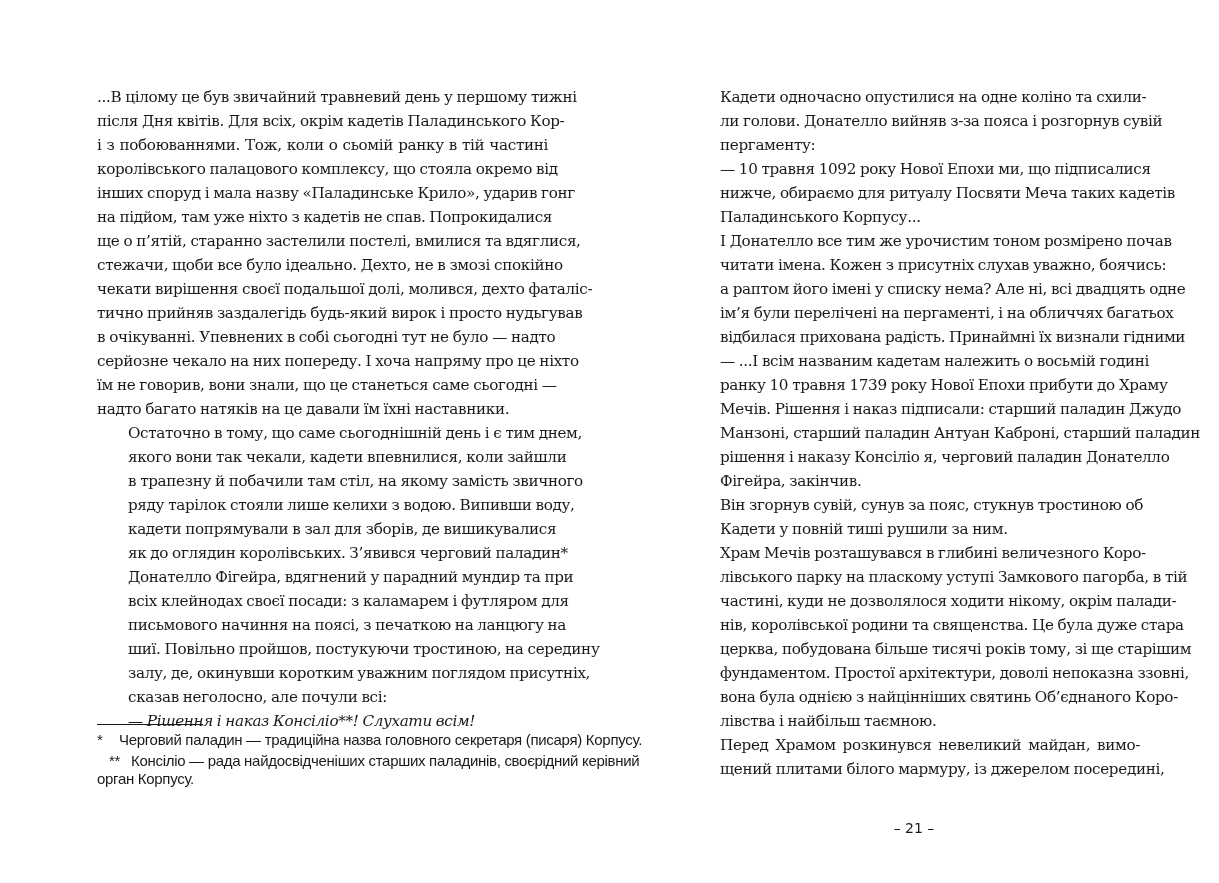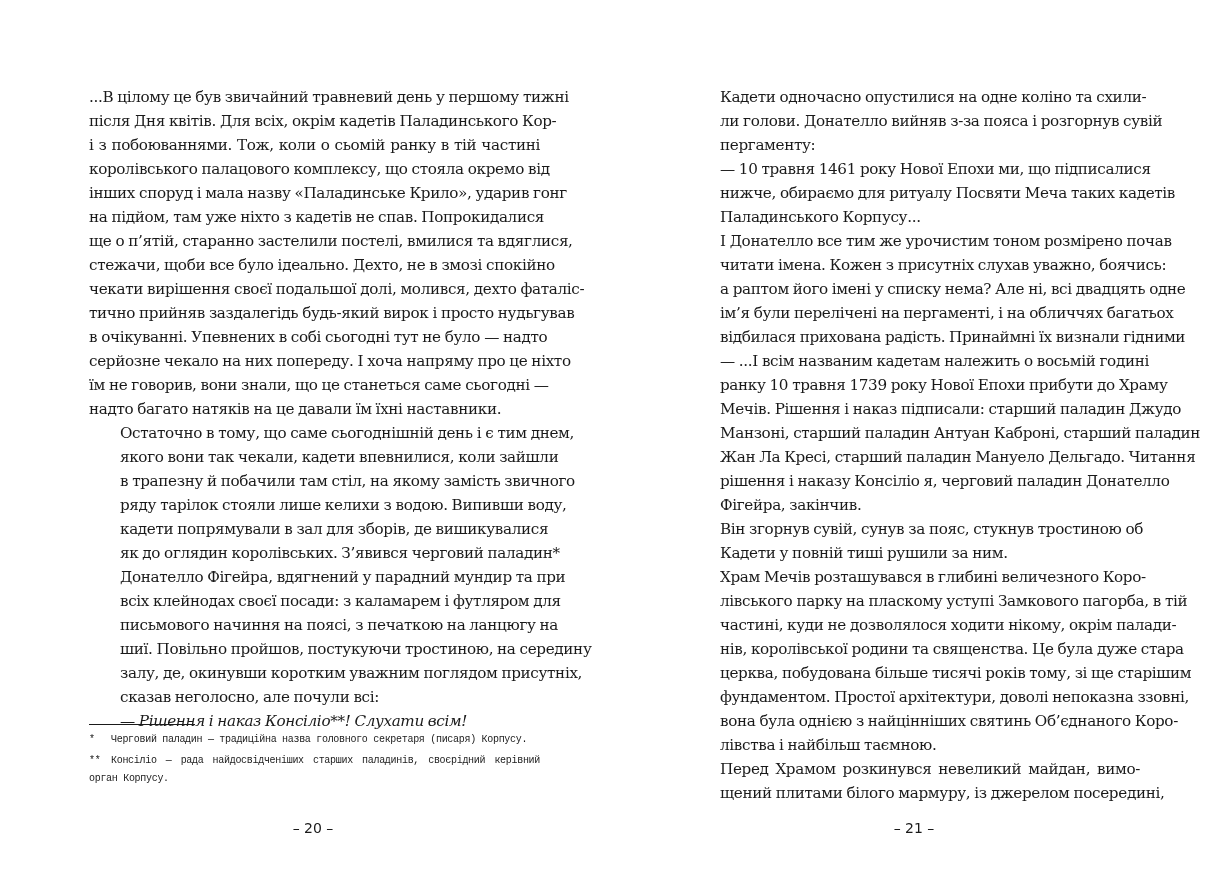--- a/index.html
+++ b/index.html
@@ -1,18 +1,18 @@
 <!DOCTYPE html>
 <html><head>
 <meta charset="utf-8">
 <style>
   html, body { margin: 0; padding: 0; background: #ffffff; }
   body { width: 1219px; height: 883px; position: relative; overflow: hidden; color: #1a1a1a; }
   .page { position: absolute; top: 0; height: 883px; width: 609px; }
-  .page-left { left: 8px; }
+  .page-left { left: 16px; }
   .page-right { left: 609px; }
   .text-block {
     position: absolute;
     top: 85px;
     width: 451px;
     font-family: "DejaVu Serif", serif;
     font-size: 15.2px;
     line-height: 24px;
     text-align: justify;
     letter-spacing: -0.35px;
@@ -24,21 +24,21 @@
   .para { margin: 0; text-indent: 0; }
   .para.indent { text-indent: 31px; }
   .line { display: block; text-align: justify; text-align-last: justify; white-space: nowrap; overflow: visible; height: 24px; }
   .line.last { text-align-last: left; }
   .footnote-rule {
     position: absolute; left: 81px; top: 724px; width: 106px; height: 0;
     border-top: 1px solid #1a1a1a;
   }
   .footnotes {
     position: absolute; left: 81px; top: 731px; width: 451px;
-    font-family: Liberation Mono, monospace; font-size: 10px; line-height: 18px;
+    font-family: Liberation Sans, sans-serif; font-size: 15px; line-height: 18px;
     letter-spacing: -0.3px;
   }
   .fn { margin: 0 0 3px 0; text-align: justify; }
   .fn .mark { display: inline-block; width: 22px; }
   .fn .line { height: 18px; }
   .folio {
     position: absolute; top: 820px; width: 100%;
     text-align: center;
     font-family: "DejaVu Sans", sans-serif; font-size: 14px; color: #1a1a1a;
   }
@@ -83,52 +83,50 @@
       <div class="para indent">
         <span class="line last" style="text-indent: 31px; font-style: italic;">— Рішення і наказ Консіліо**! Слухати всім!</span>
       </div>
     </div>
   <div class="footnote-rule"></div>
   <div class="footnotes" id="left-footnotes">
       <div class="fn">
         <span class="line last"><span class="mark">*</span><span>Черговий паладин — традиційна назва головного секретаря (писаря) Корпусу.</span></span>
       </div>
       <div class="fn">
-        <span class="line" style="text-align-last: justify;"><span class="mark">**</span><span>Консіліо — рада найдосвідченіших старших паладинів, своєрідний керівний</span></span>
+        <span class="line" style="text-align-last: justify; margin-left: 12px;"><span class="mark">**</span><span>Консіліо — рада найдосвідченіших старших паладинів, своєрідний керівний</span></span>
         <span class="line last">орган Корпусу.</span>
       </div>
     </div>
-  <div class="folio">– 20 –</div>
 </div>
 
 <div class="page page-right">
   <div class="text-block" id="right-text">
       <div class="para indent">
         <span class="line" style="text-indent: 31px;">Кадети одночасно опустилися на одне коліно та схили-</span>
         <span class="line">ли голови. Донателло вийняв з-за пояса і розгорнув сувій</span>
         <span class="line last">пергаменту:</span>
       </div>
       <div class="para indent">
-        <span class="line" style="text-indent: 31px;">— 10 травня 1461 року Нової Епохи ми, що підписалися</span>
+        <span class="line" style="text-indent: 31px;">— 10 травня 1092 року Нової Епохи ми, що підписалися</span>
         <span class="line">нижче, обираємо для ритуалу Посвяти Меча таких кадетів</span>
         <span class="line last">Паладинського Корпусу...</span>
       </div>
       <div class="para indent">
         <span class="line" style="text-indent: 31px;">І Донателло все тим же урочистим тоном розмірено почав</span>
         <span class="line">читати імена. Кожен з присутніх слухав уважно, боячись:</span>
         <span class="line">а раптом його імені у списку нема? Але ні, всі двадцять одне</span>
         <span class="line">ім’я були перелічені на пергаменті, і на обличчях багатьох</span>
         <span class="line">відбилася прихована радість. Принаймні їх визнали гідними</span>
       </div>
       <div class="para indent">
         <span class="line" style="text-indent: 31px;">— ...І всім названим кадетам належить о восьмій годині</span>
         <span class="line">ранку 10 травня 1739 року Нової Епохи прибути до Храму</span>
         <span class="line">Мечів. Рішення і наказ підписали: старший паладин Джудо</span>
         <span class="line">Манзоні, старший паладин Антуан Каброні, старший паладин</span>
-        <span class="line">Жан Ла Кресі, старший паладин Мануело Дельгадо. Читання</span>
         <span class="line">рішення і наказу Консіліо я, черговий паладин Донателло</span>
         <span class="line last">Фігейра, закінчив.</span>
       </div>
       <div class="para indent">
         <span class="line" style="text-indent: 31px;">Він згорнув сувій, сунув за пояс, стукнув тростиною об</span>
         <span class="line last">Кадети у повній тиші рушили за ним.</span>
       </div>
       <div class="para indent">
         <span class="line" style="text-indent: 31px;">Храм Мечів розташувався в глибині величезного Коро-</span>
         <span class="line">лівського парку на пласкому уступі Замкового пагорба, в тій</span>

